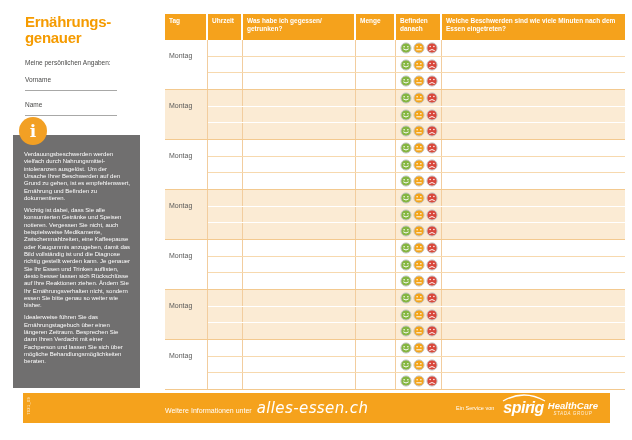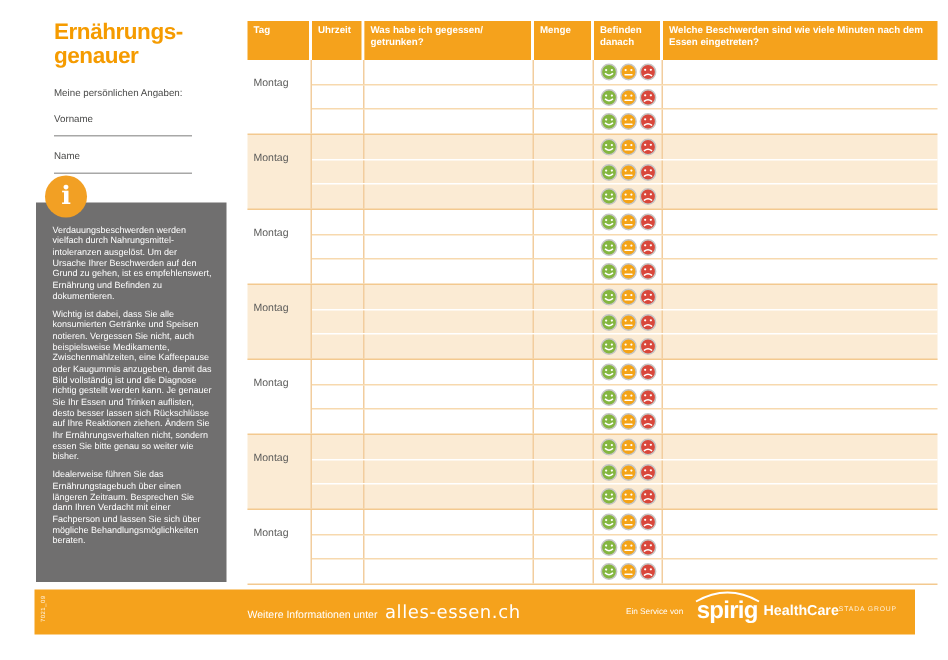--- a/index.html
+++ b/index.html
@@ -1,20 +1,20 @@
 <!DOCTYPE html>
 <html><head>
 <meta charset="utf-8">
 <style>
   * { margin:0; padding:0; box-sizing:border-box; }
   html,body { width:632px; height:440px; background:#ffffff; font-family:"Liberation Sans", sans-serif; overflow:hidden; }
   .page { position:relative; width:632px; height:440px; background:#fff; }
 
   
-  .sidebar { position:absolute; left:24px; top:14px; width:129px; height:376px; }
+  .sidebar { position:absolute; left:13px; top:14px; width:129px; height:376px; }
   .title { color:#F59B00; font-weight:bold; font-size:15px; line-height:16px; letter-spacing:-0.3px; padding-left:12px; }
   .personal-label { margin-top:13px; padding-left:12px; font-size:6.5px; color:#4a4a49; }
   .field { margin-top:10px; padding-left:12px; }
   .field-label { font-size:6.5px; color:#4a4a49; display:block; }
   .field-line { width:92px; border-bottom:1px solid #a8a8a7; height:8px; }
   .info-circle { position:absolute; left:6px; top:103px; width:28px; height:28px; border-radius:50%;
     background:#F2A024; color:#fff; font-family:"DejaVu Serif", serif; font-weight:bold; font-size:17px;
     display:flex; align-items:center; justify-content:center; z-index:2; }
   .info-box { position:absolute; left:0; top:121px; width:127px; height:253px; background:#706F6F;
     color:#ffffff; font-size:6px; line-height:7.35px; padding:16px 9px 0 11px; overflow:hidden; }
@@ -43,29 +43,29 @@
   .cell-befinden { width:46px; display:flex; align-items:center; padding-left:4px; gap:1px; }
   .cell-beschwerden { flex:1; border-right:none; }
   .smiley { display:inline-flex; width:12px; height:12px; }
 
   
   .footer { position:absolute; left:23px; top:393px; width:587px; height:30px; background:#F5A21C;
     display:flex; align-items:center; color:#fff; }
   .doc-code { position:absolute; left:3px; top:4px; font-size:4px; color:#fff;
     writing-mode:vertical-rl; transform:rotate(180deg); letter-spacing:0.3px; opacity:0.9; }
   .footer-info { padding-left:142px; font-size:7px; display:flex; align-items:baseline; }
-  .website { font-size:12px; margin-left:5px; letter-spacing:0.4px;
+  .website { font-size:15px; font-style:italic; margin-left:5px; letter-spacing:0.4px;
     font-family:"DejaVu Sans", sans-serif; }
   .footer-right { margin-left:auto; display:flex; align-items:center; padding-right:12px; }
   .service { font-size:5.5px; margin-right:9px; }
-  .brand { display:flex; align-items:center; }
+  .brand { display:flex; align-items:center;font-style:italic; }
   .brand-spirig-wrap { position:relative; margin-right:4px; }
   .brand-arc { position:absolute; left:-2px; top:-6px; }
   .brand-spirig { font-size:16px; letter-spacing:-0.5px; font-weight:bold; line-height:16px; }
-  .brand-right { display:flex; align-items:flex-start; }
+  .brand-right { display:flex; flex-direction:column; align-items:center; }
   .brand-hc { font-size:9.5px; font-weight:bold; line-height:10px; }
   .brand-stada { font-size:4.5px; letter-spacing:0.6px; opacity:0.85; }
 </style>
 </head>
 <body>
 
 <div class="page">
 
   <aside class="sidebar">
     <h1 class="title">

